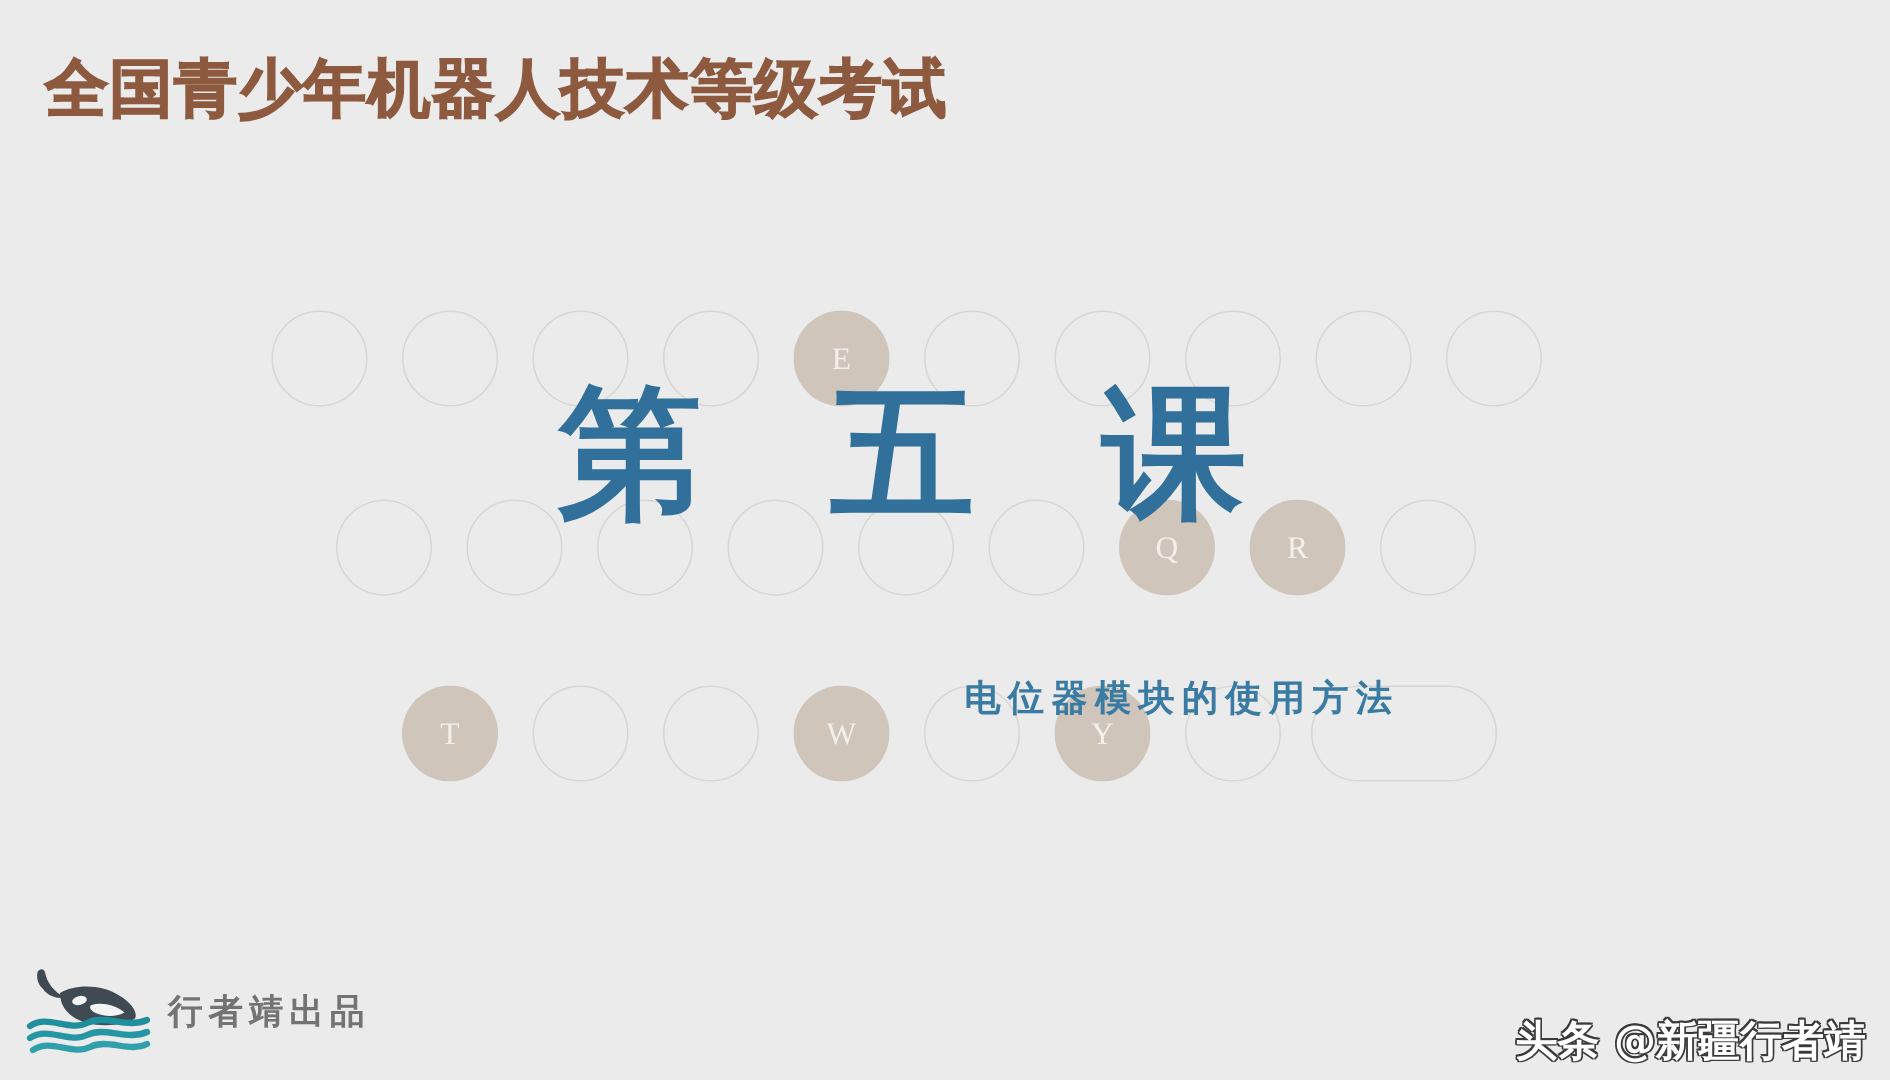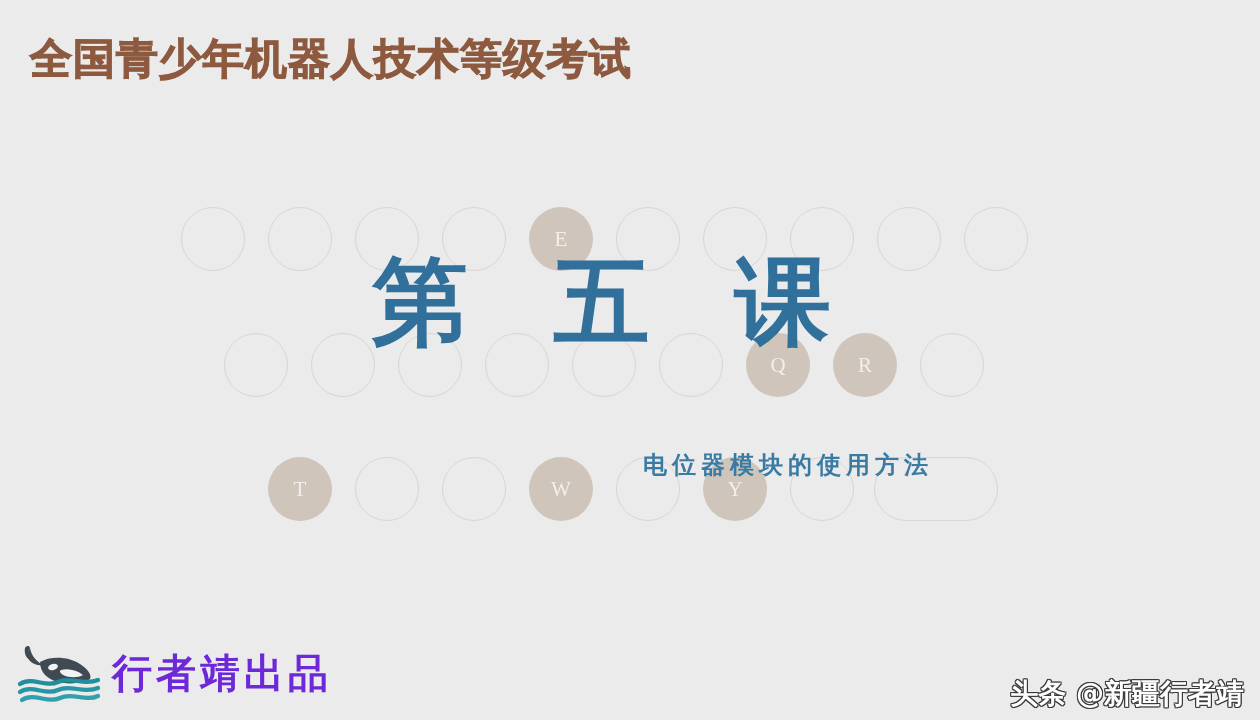--- a/index.html
+++ b/index.html
@@ -103,23 +103,23 @@
     display: flex;
     align-items: center;
     gap: 10px;
   }
   #brand-mark {
     width: 86px;
     height: 64px;
     display: block;
   }
   #brand-text {
-    font-size: 40px;
-    font-weight: bold;
-    color: #6d28d9;
+    font-size: 23px;
+    font-weight: bold;
+    color: #737373;
     letter-spacing: 4px;
     line-height: 1;
     white-space: nowrap;
     font-family: Liberation Serif, serif;
   }
 
   
   #watermark {
     position: absolute;
     right: 16px;

